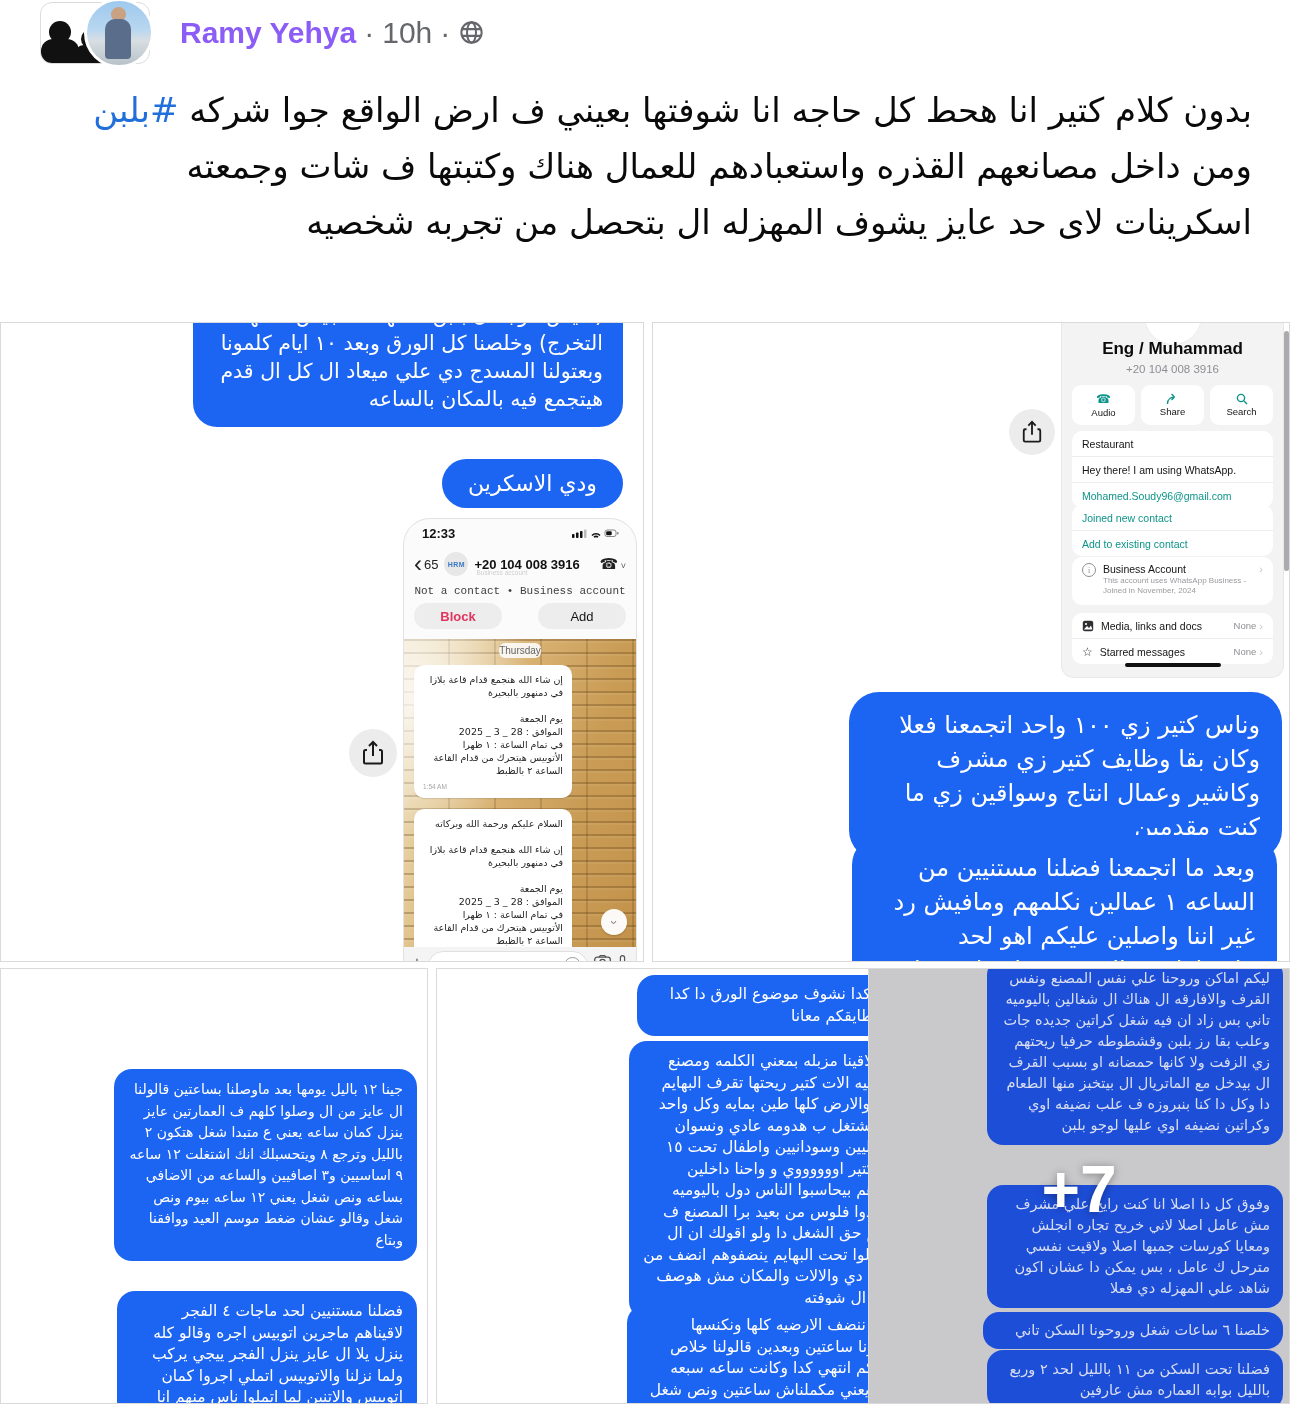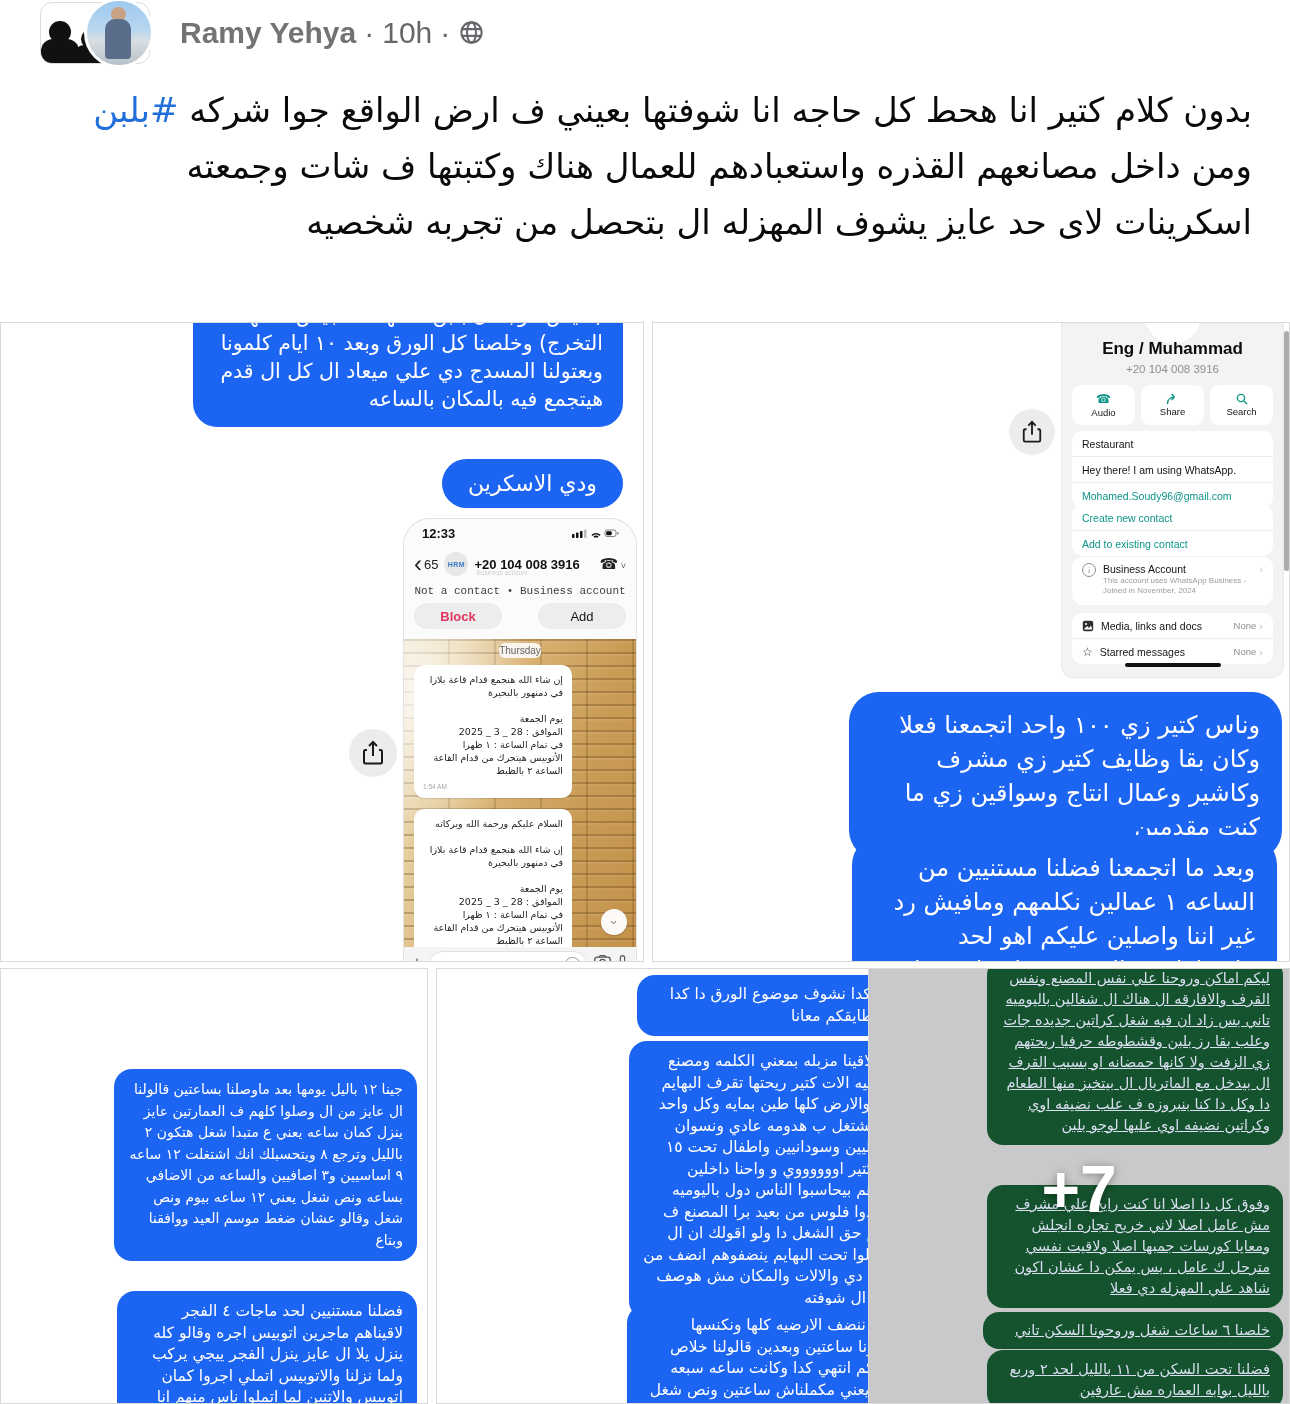--- a/index.html
+++ b/index.html
@@ -13,21 +13,21 @@
   .sil{position:absolute;background:#111;}
   .sil.h1{left:8px;top:18px;width:22px;height:22px;border-radius:50%;}
   .sil.b1{left:0px;top:36px;width:38px;height:26px;border-radius:12px 12px 0 0;}
   .sil.h2{left:40px;top:26px;width:20px;height:20px;border-radius:50%;}
   .sil.b2{left:33px;top:42px;width:34px;height:20px;border-radius:10px 10px 0 0;}
   .sil.star{left:52px;top:2px;width:26px;height:26px;transform:rotate(20deg);clip-path:polygon(50% 0,62% 38%,100% 50%,62% 62%,50% 100%,38% 62%,0 50%,38% 38%);}
   .prof-avatar{position:absolute;left:84px;top:-2px;width:64px;height:64px;border-radius:50%;border:3px solid #fff;background:linear-gradient(180deg,#9ec9ee 0%,#b8d7f0 45%,#d8dee2 62%,#b7c2c8 100%);overflow:hidden;}
   .prof-fig{position:absolute;left:18px;top:18px;width:26px;height:40px;background:#5a6e8c;border-radius:10px 10px 4px 4px;}
   .prof-head{position:absolute;left:24px;top:6px;width:15px;height:15px;border-radius:50%;background:#c9a183;}
   .hdr-line{position:absolute;left:180px;top:16px;font-size:30px;color:#65676b;white-space:nowrap;}
-  .hdr-name{font-weight:bold;color:#737373;}
+  .hdr-name{font-weight:bold;color:#8b5cf6;}
   .hdr-line .dot{margin:0 8px;}
   .globe{vertical-align:-3px;}
 
   
   .post-text{position:absolute;right:38px;left:40px;top:82px;font-size:34px;line-height:56px;color:#0a0a0a;text-align:right;}
   .hashtag{color:#216fdb;}
 
   
   .tile{position:absolute;overflow:hidden;background:#fff;border:1px solid #dadada;box-sizing:border-box;}
   #tileA{left:0;top:322px;width:644px;height:640px;}
@@ -41,21 +41,21 @@
   .bubA1{right:20px;top:-36px;width:430px;padding:14px 20px;font-size:20.5px;line-height:28px;}
   .bubA2{right:20px;top:136px;padding:12px 26px;font-size:22px;white-space:nowrap;border-radius:28px;}
   .bubB1{right:7px;top:369px;width:433px;padding:16px 22px;font-size:24px;line-height:34px;border-radius:30px;margin-left:20px;}
   .bubB2{right:12px;top:512px;width:425px;padding:16px 22px;font-size:24px;line-height:34px;border-radius:30px 30px 0 0;}
   .bubC1{right:10px;top:-10px;width:277px;padding:9px 14px;font-size:15px;line-height:21px;border-radius:18px;}
   .bubC2{right:10px;top:100px;width:303px;padding:10px 14px;font-size:14px;line-height:21.5px;border-radius:18px;}
   .bubC3{right:10px;top:322px;width:300px;padding:10px 14px;font-size:15.5px;line-height:21.5px;border-radius:18px;}
   .bubD1{right:22px;top:6px;width:280px;padding:9px 14px;font-size:15.5px;line-height:21.5px;border-radius:18px;}
   .bubD2{right:20px;top:72px;width:290px;padding:10px 14px;font-size:15.5px;line-height:21.5px;border-radius:18px;}
   .bubD3{right:20px;top:336px;width:292px;padding:10px 14px;font-size:15.5px;line-height:21.5px;border-radius:18px;}
-  .bubE{background:#14532d;color:#d9dff0;text-decoration:underline;}
+  .bubE{background:#1d4ed8;color:#d9dff0;}
   .bubE1{right:6px;top:-10px;width:296px;padding:9px 13px;font-size:14.5px;line-height:21px;border-radius:16px;}
   .bubE2{right:6px;top:216px;width:296px;padding:9px 13px;font-size:14.5px;line-height:21px;border-radius:16px;}
   .bubE3{right:6px;top:343px;width:300px;padding:8px 13px;font-size:14.5px;line-height:21px;border-radius:16px;}
   .bubE4{right:6px;top:381px;width:296px;padding:9px 13px;font-size:14.5px;line-height:21px;border-radius:16px;}
   .plus7{position:absolute;left:0;right:0;top:182px;text-align:center;font-size:66px;font-weight:bold;color:#fff;text-shadow:0 1px 8px rgba(0,0,0,.35);font-family:"Liberation Sans",sans-serif;}
 
   
   .share-circle{position:absolute;width:48px;height:48px;border-radius:50%;background:#ececec;display:flex;align-items:center;justify-content:center;}
   .shareA{left:348px;top:406px;}
   .shareB{left:356px;top:86px;width:46px;height:46px;}
@@ -253,21 +253,21 @@
         </div>
       </div>
 
       <div class="wa-card" style="top:108px;">
         <div class="wa-row">Restaurant</div>
         <div class="wa-row">Hey there! I am using WhatsApp.</div>
         <div class="wa-row wa-green">Mohamed.Soudy96@gmail.com</div>
       </div>
 
       <div class="wa-card" style="top:182px;">
-        <div class="wa-row wa-green">Create new contact</div>
+        <div class="wa-row wa-green">Joined new contact</div>
         <div class="wa-row wa-green">Add to existing contact</div>
       </div>
 
       <div class="wa-card" style="top:234px;height:48px;">
         <div class="wa-row" style="align-items:flex-start;padding-top:6px;">
           <span class="wa-ico">
               <span class="wa-info-i">i</span>
             </span>
           <span style="display:flex;flex-direction:column;gap:1px;max-width:150px;">
             <span>Business Account</span>

